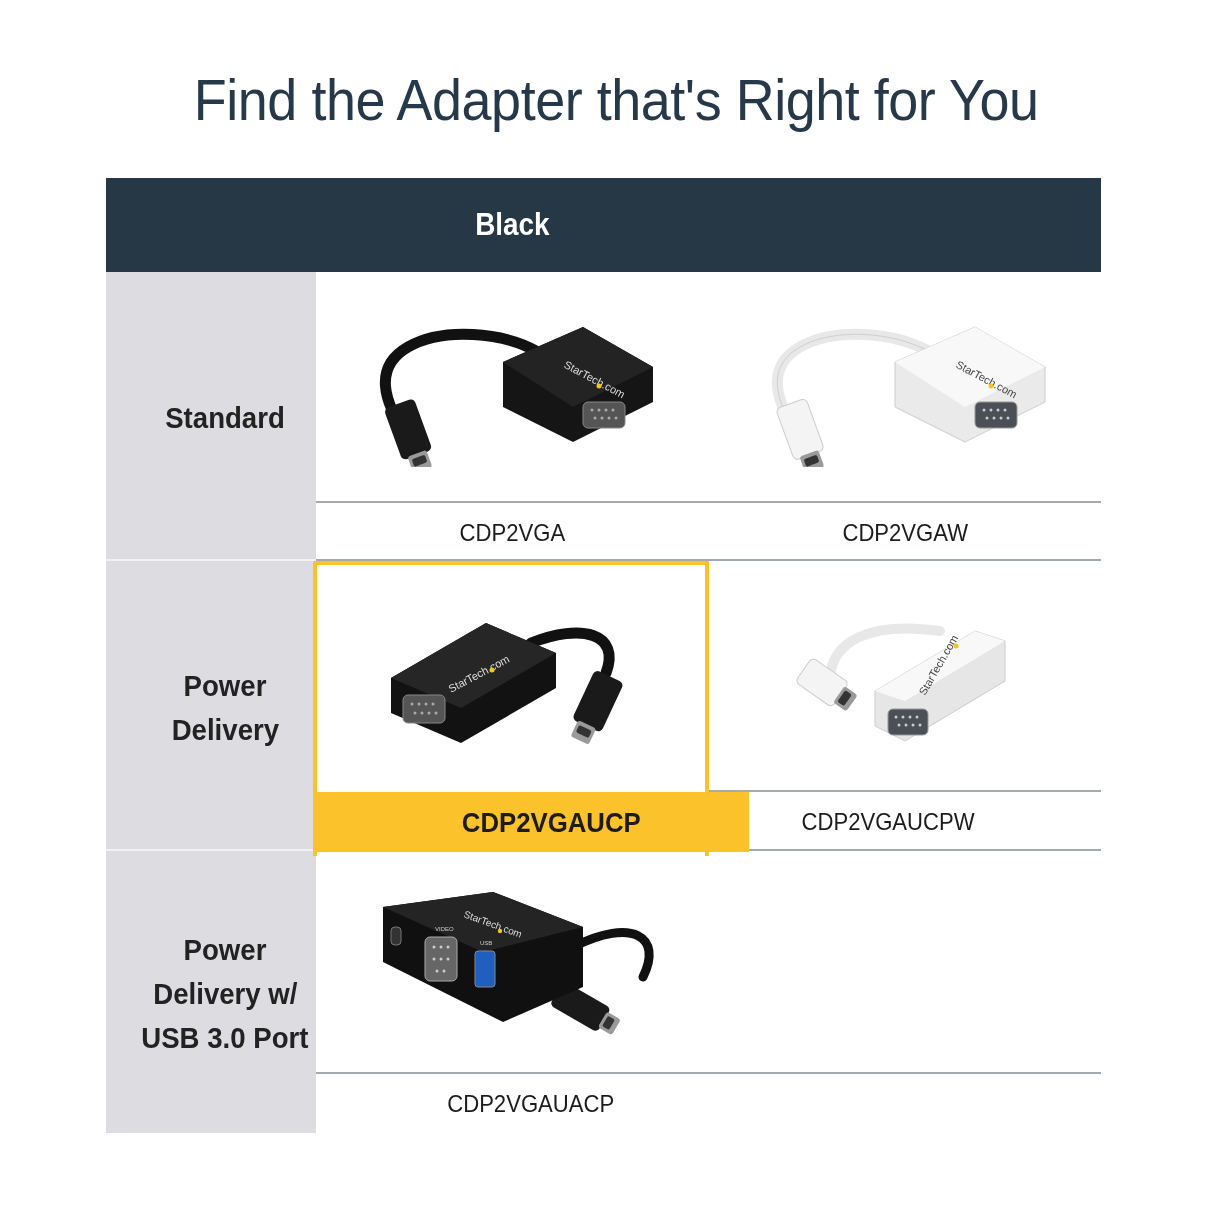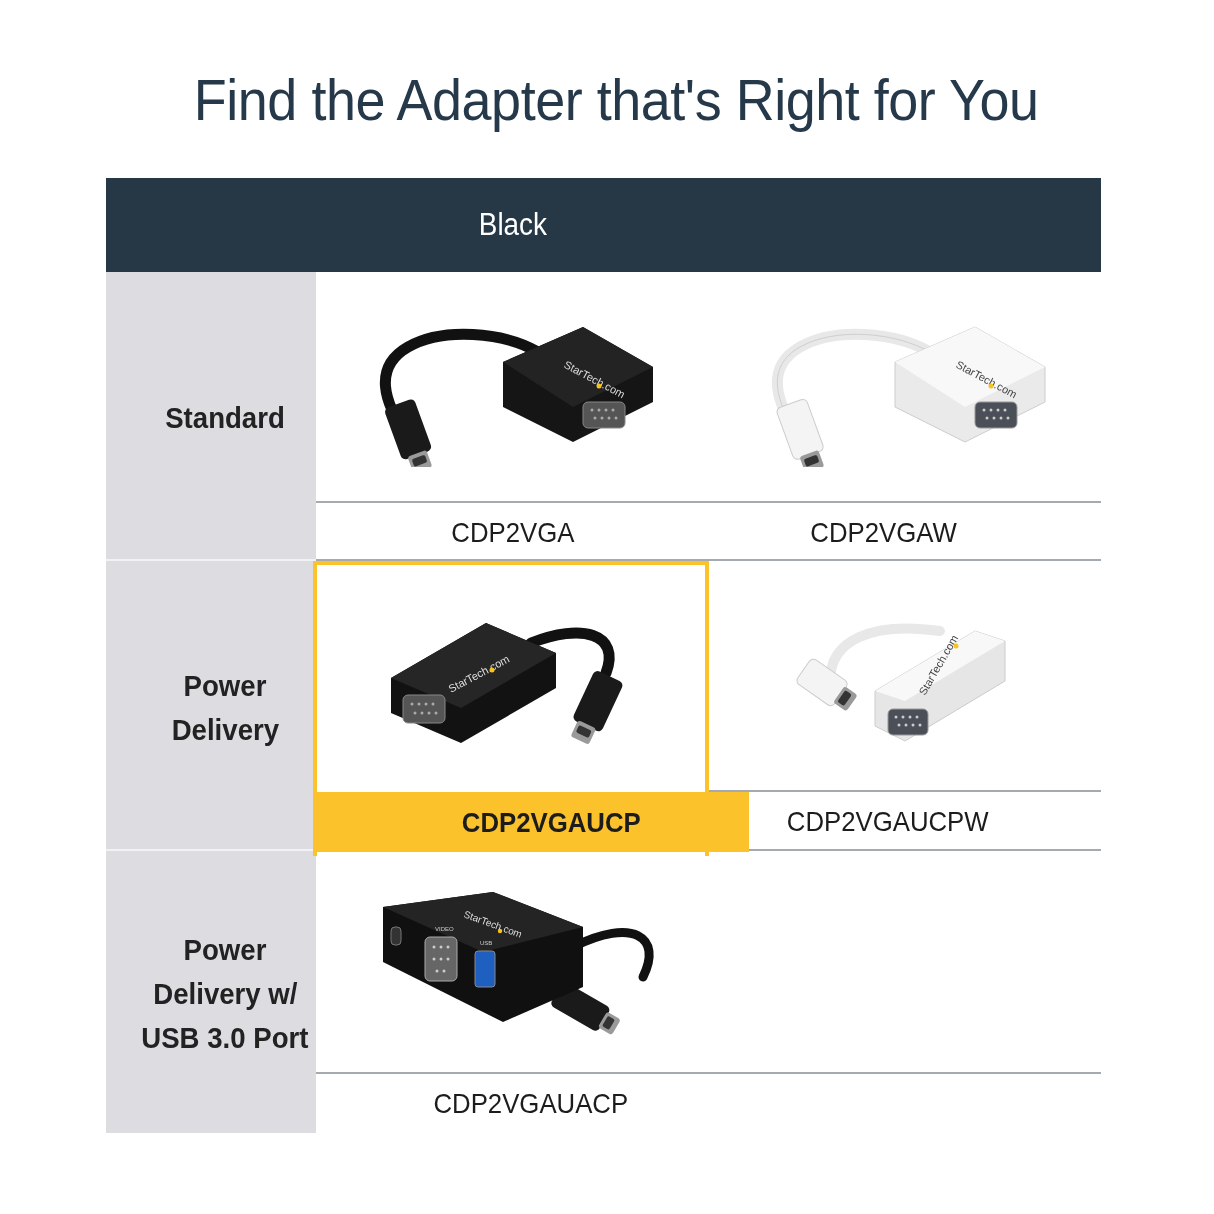--- a/index.html
+++ b/index.html
@@ -1,28 +1,28 @@
 <!DOCTYPE html>
 <html><head>
 <meta charset="utf-8">
 <style>
   html, body { margin:0; padding:0; background:#ffffff; }
   body { width:1214px; height:1214px; position:relative; overflow:hidden; font-family:"Liberation Sans", sans-serif; }
   .title { position:absolute; left:0; width:1214px; top:66px; text-align:center; font-size:58px; color:#26394a; letter-spacing:-0.5px;padding-left:9px; }
   .title span { display:inline-block; transform:scaleX(0.93); transform-origin:center; }
   .header { position:absolute; left:106px; top:178px; width:995px; height:94px; background:#263746; }
-  .hcol { position:absolute; top:0; height:94px; line-height:94px; color:#fff; font-weight:normal; font-size:31px; text-align:center; }
+  .hcol { position:absolute; top:0; height:94px; line-height:94px; color:#fff; font-weight:bold; font-size:31px; text-align:center; }
   .hcol span { display:inline-block; transform:scaleX(0.9); }
   .side { position:absolute; left:106px; width:210px; background:#dddce0; }
   .side-sep { position:absolute; left:106px; width:210px; height:2px; background:#f2f2f4; }
   .side-label { position:absolute; left:0; width:238px; text-align:center; font-weight:bold; font-size:30px; color:#222; line-height:44px; }
   .side-label span { display:inline-block; transform:scaleX(0.92); }
   .hline { position:absolute; height:2px; background:#a3abb1; }
   .cell-img { position:absolute; display:flex; align-items:center; justify-content:center; }
-  .sku { position:absolute; height:58px; line-height:60px; text-align:center; font-size:28px; color:#1c1c1c; }
+  .sku { position:absolute; height:58px; line-height:60px; text-align:center; font-size:24px; color:#1c1c1c; }
   .sku span { display:inline-block; transform:scaleX(0.92); }
   .highlight-box { position:absolute; left:313px; top:561px; width:388px; height:291px; border:4px solid #fcc22b; border-bottom:none; box-sizing:content-box; }
   .highlight-sku { position:absolute; left:313px; top:792px; width:396px; height:60px; background:#fcc22b; line-height:62px; text-align:center; font-size:28px; font-weight:bold; color:#1c1c1c;padding-left:40px; }
   .highlight-sku span { display:inline-block; transform:scaleX(0.92); }
 </style>
 </head>
 <body>
 
 <div class="title"><span>Find the Adapter that's Right for You</span></div>
 
@@ -97,21 +97,21 @@
         <circle cx="250" cy="103" r="1.5"></circle>
         <circle cx="232" cy="111" r="1.5"></circle>
         <circle cx="239" cy="111" r="1.5"></circle>
         <circle cx="246" cy="111" r="1.5"></circle>
         <circle cx="253" cy="111" r="1.5"></circle>
       </g>
   </svg>
 </div>
 
 <div class="sku" style="left:316px;top:503px;width:393px;"><span>CDP2VGA</span></div>
-<div class="sku" style="left:688px;top:503px;width:392px;"><span>CDP2VGAW</span></div>
+<div class="sku" style="left:709px;top:503px;width:392px;"><span>CDP2VGAW</span></div>
 
 <div class="highlight-box"></div>
 <div class="cell-img" style="left:317px;top:565px;width:388px;height:226px;">
   <svg width="260" height="150" viewBox="0 0 260 150">
     <path d="M150 40 C200 20 240 30 225 70" stroke="#111" stroke-width="11" fill="none" stroke-linecap="round"></path>
     <g transform="rotate(25 215 100)">
         <rect x="200" y="70" width="32" height="55" rx="5" fill="#1a1a1a"></rect>
         <rect x="206" y="123" width="20" height="18" rx="3" fill="#9a9a9a"></rect>
         <rect x="209" y="127" width="14" height="8" rx="2" fill="#333"></rect>
       </g>

